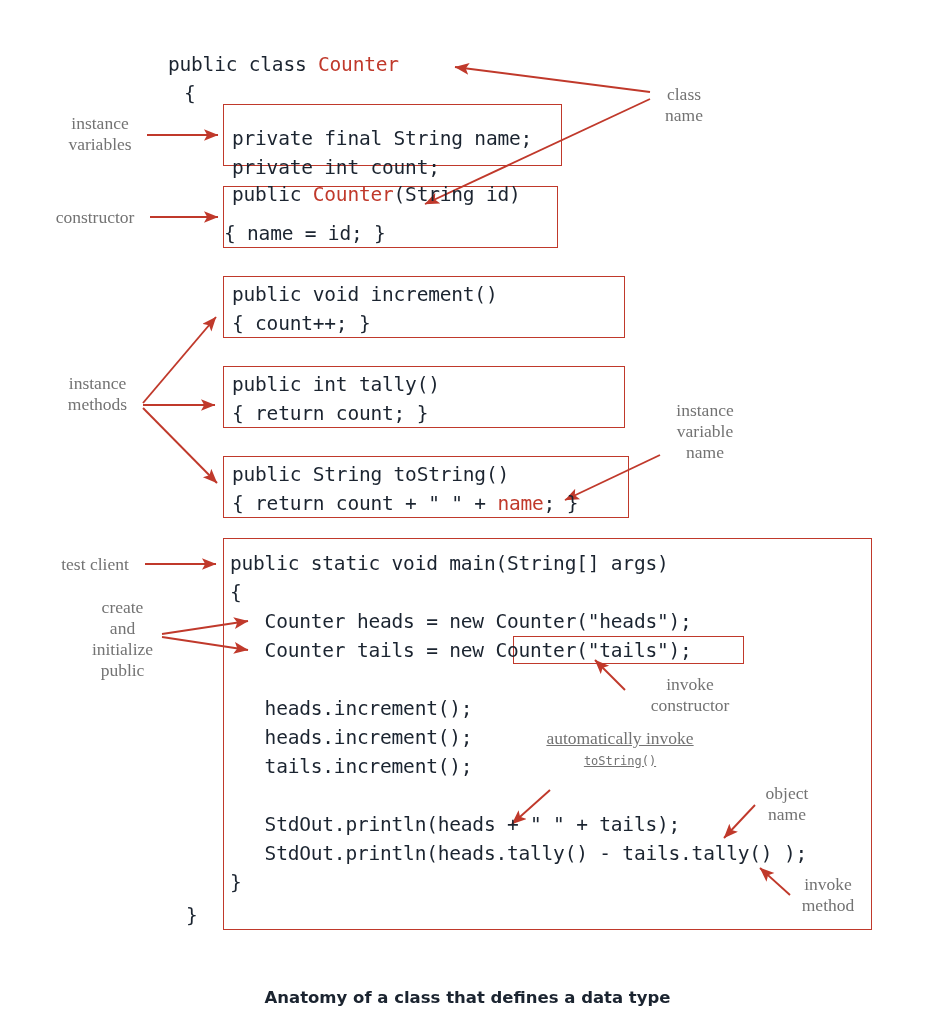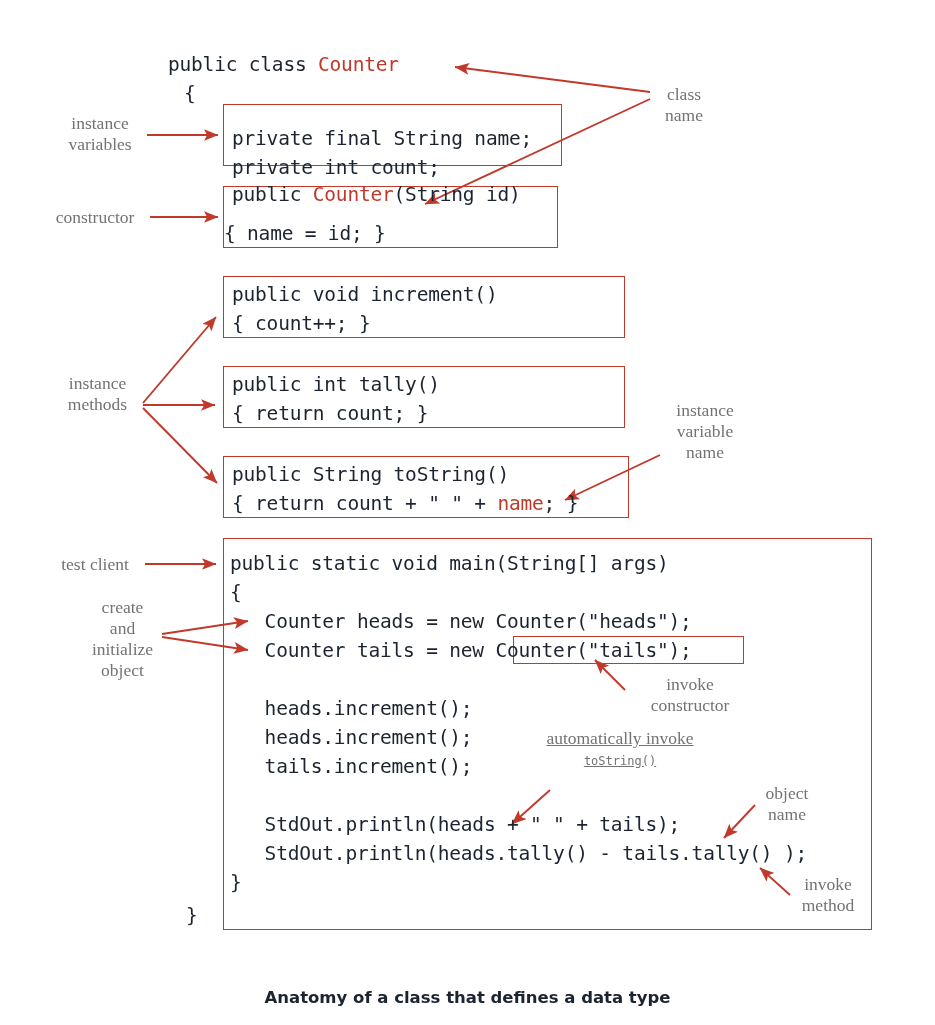--- a/index.html
+++ b/index.html
@@ -184,21 +184,21 @@
   <div class="anno center" style="left:40px; top:207px; width:110px;">constructor</div>
 
   <div class="anno center" style="left:50px; top:373px; width:95px;">instance
 methods</div>
 
   <div class="anno center" style="left:45px; top:554px; width:100px;">test client</div>
 
   <div class="anno center" style="left:80px; top:597px; width:85px;">create
 and
 initialize
-object</div>
+public</div>
 
   <div class="anno center" style="left:648px; top:84px; width:72px;">class
 name</div>
 
   <div class="anno center" style="left:656px; top:400px; width:98px;">instance
 variable
 name</div>
 
   <div class="anno center" style="left:625px; top:674px; width:130px;">invoke
 constructor</div>

